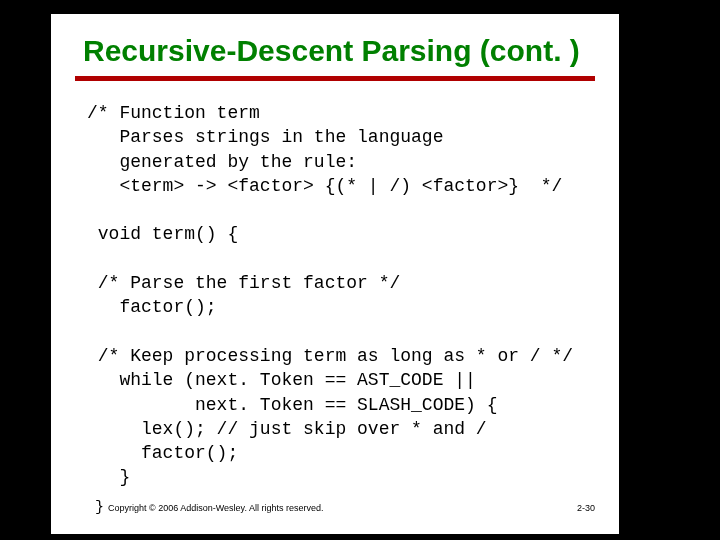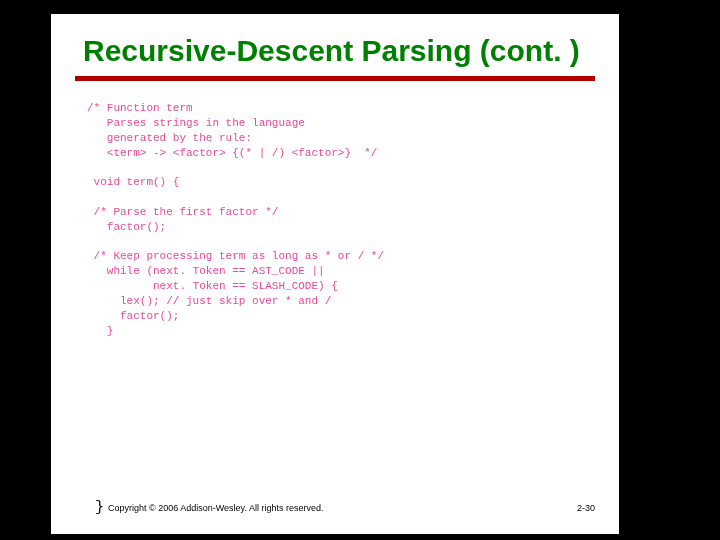--- a/index.html
+++ b/index.html
@@ -28,22 +28,22 @@
     color: #008000;
     padding: 20px 0 8px 32px;
   }
   .rule {
     margin: 0 24px 0 24px;
     height: 5px;
     background: #b00000;
   }
   .code {
     font-family: "Courier New", Courier, monospace;
-    font-size: 11px;
-    color: #ec4899;
+    font-size: 18px;
+    color: #000000;
     white-space: pre;
     padding: 20px 0 0 36px;
     line-height: 1.35;
   }
   .footer {
     position: absolute;
     left: 44px;
     bottom: 18px;
     right: 24px;
     font-size: 9px;

